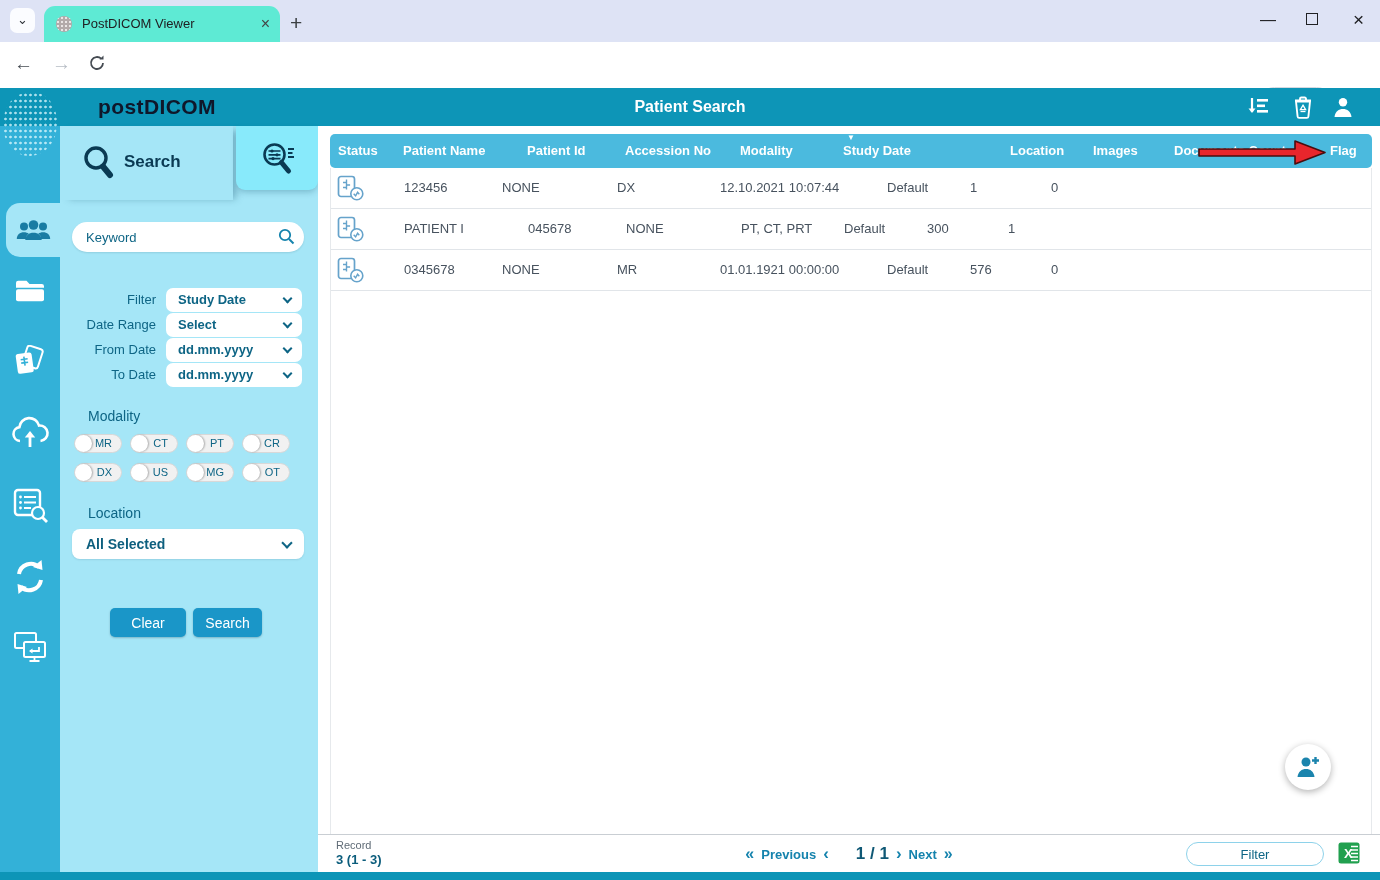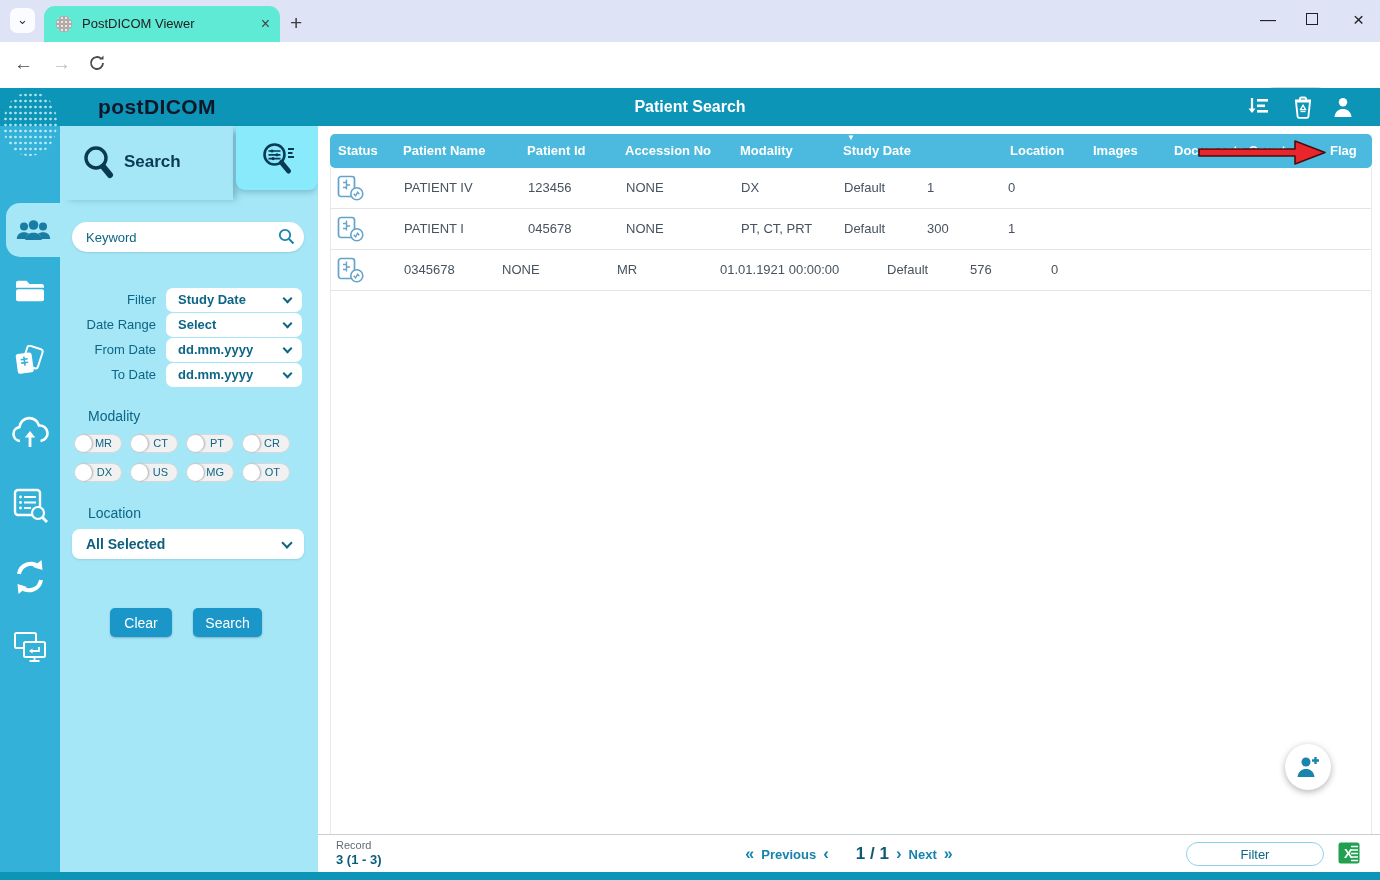--- a/index.html
+++ b/index.html
@@ -73,21 +73,21 @@
   .knob { position:absolute; left:0; top:0; width:17px; height:17px; border-radius:50%; background:#fff; box-shadow:1px 0 2px rgba(0,0,0,.3); }
   .pill-label { position:absolute; right:9px; top:0; line-height:17px; font-size:11px; color:#0e6585; }
 
   .location-label { position:absolute; left:28px; top:379px; font-size:14px; color:#0e6585; }
   .location-select { position:absolute; left:12px; top:403px; width:232px; height:30px; background:#fff; border-radius:8px; box-shadow:0 1px 2px rgba(0,40,60,.1);padding-left:28px; }
   .location-value { position:absolute; left:14px; top:0; line-height:30px; font-size:14px; font-weight:600; color:#0d5f7e; }
   .location-select .chev { right:13px; top:10px; width:8px; height:8px; }
 
   .btn { position:absolute; top:482px; height:29px; background:#1a96c8; border:none; border-radius:5px; color:#fff; font-size:14px;
     font-family:"Liberation Sans",sans-serif; box-shadow:0 1px 2px rgba(0,40,60,.25); }
-  .btn-clear { left:50px; width:62px; }
+  .btn-clear { left:50px; width:76px; }
   .btn-search { left:133px; width:69px; }
 
   
   .main { position:absolute; left:318px; top:126px; right:0; bottom:8px; background:#fff; }
   .thead { position:absolute; left:12px; top:8px; width:1042px; height:34px; background:#4bbade; border-radius:5px; display:flex; }
   .hc { padding:9px 0 0 8px; font-size:13px; font-weight:700; color:#fff; position:relative; }
   .sort-caret { position:absolute; top:-1px; left:12px; font-size:8px; color:#fff; }
   .c0{width:65px}.c1{width:124px}.c2{width:98px}.c3{width:115px}.c4{width:103px}.c5{width:167px}
   .c6{width:83px}.c7{width:81px}.c8{width:156px}.c9{flex:1}
   .tbody { position:absolute; left:12px; top:42px; width:1042px; bottom:38px; border-left:1px solid #e6e9ec; border-right:1px solid #e6e9ec; }
@@ -407,24 +407,24 @@
         <div class="row">
           <div class="cell c0">
             <svg width="27" height="26" viewBox="0 0 27 26">
               <rect x="1.5" y="1.5" width="16" height="20" rx="2.5" fill="#fff" stroke="#66a3cb" stroke-width="1.7"></rect>
               <path d="M9.5 4.5v10" stroke="#66a3cb" stroke-width="1.4"></path>
               <path d="M6 7.5h3.5M9.5 10h3.6M6 12.5h3.5" stroke="#66a3cb" stroke-width="1.4"></path>
               <circle cx="19.8" cy="18.8" r="6" fill="#fff" stroke="#66a3cb" stroke-width="1.6"></circle>
               <path d="M16.7 18.8l1.9 2.1 2-3.6 1.7 1.9" fill="none" stroke="#66a3cb" stroke-width="1.4"></path>
             </svg>
           </div>
-          <div class="cell c1">PATIENT IV</div>
           <div class="cell c2">123456</div>
           <div class="cell c3">NONE</div>
           <div class="cell c4">DX</div>
+          <div class="cell c5">12.10.2021 10:07:44</div>
           <div class="cell c6">Default</div>
           <div class="cell c7">1</div>
           <div class="cell c8">0</div>
           <div class="cell c9"></div>
         </div>
 
         <div class="row">
           <div class="cell c0">
             <svg width="27" height="26" viewBox="0 0 27 26">
               <rect x="1.5" y="1.5" width="16" height="20" rx="2.5" fill="#fff" stroke="#66a3cb" stroke-width="1.7"></rect>

